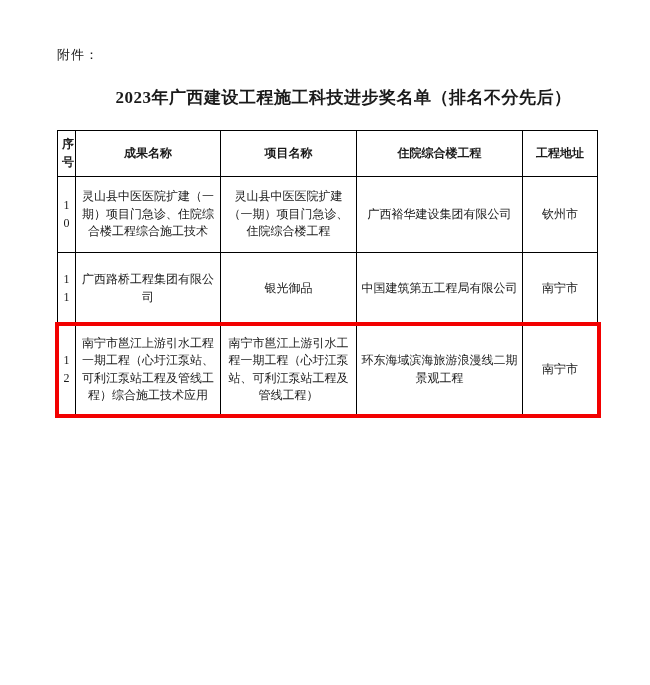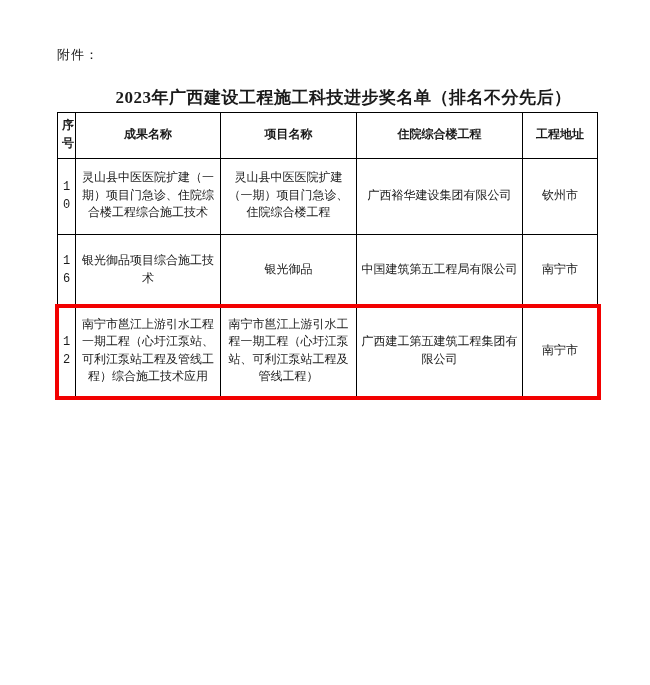--- a/index.html
+++ b/index.html
@@ -15,25 +15,24 @@
   .attachment{
     position:absolute;left:57px;top:46px;
     font-size:13px;letter-spacing:1px;
   }
   .title{
     position:absolute;left:0;right:0;top:86px;
     margin:0;text-align:center;
     font-size:17px;font-weight:bold;letter-spacing:0.5px;padding-left:37px;
   }
   table.awards{
-    position:absolute;left:57px;top:112px;
+    position:absolute;left:57px;top:130px;
     width:540px;
     border-collapse:collapse;
     table-layout:fixed;
-    font-family:Liberation Mono, monospace;
   }
   table.awards th, table.awards td{
     border:1px solid #000;
     vertical-align:middle;
     padding:3px 4px;
     font-size:12px;
     line-height:1.45;
     text-align:center;
     word-break:break-all;
   }
@@ -77,28 +76,28 @@
     </thead>
     <tbody>
         <tr>
           <td class="col-no">10</td>
           <td class="col-ach">灵山县中医医院扩建（一期）项目门急诊、住院综合楼工程综合施工技术</td>
           <td class="col-proj">灵山县中医医院扩建（一期）项目门急诊、住院综合楼工程</td>
           <td class="col-unit">广西裕华建设集团有限公司</td>
           <td class="col-loc">钦州市</td>
         </tr>
         <tr>
-          <td class="col-no">16</td>
-          <td class="col-ach">银光御品项目综合施工技术</td>
+          <td class="col-no">11</td>
+          <td class="col-ach">广西路桥工程集团有限公司</td>
           <td class="col-proj">银光御品</td>
           <td class="col-unit">中国建筑第五工程局有限公司</td>
           <td class="col-loc">南宁市</td>
         </tr>
         <tr class="hl">
           <td class="col-no">12</td>
           <td class="col-ach">南宁市邕江上游引水工程一期工程（心圩江泵站、可利江泵站工程及管线工程）综合施工技术应用</td>
           <td class="col-proj">南宁市邕江上游引水工程一期工程（心圩江泵站、可利江泵站工程及管线工程）</td>
-          <td class="col-unit">广西建工第五建筑工程集团有限公司</td>
+          <td class="col-unit">环东海域滨海旅游浪漫线二期景观工程</td>
           <td class="col-loc">南宁市</td>
         </tr>
       </tbody>
   </table>
 </div>
 
 </body></html>

